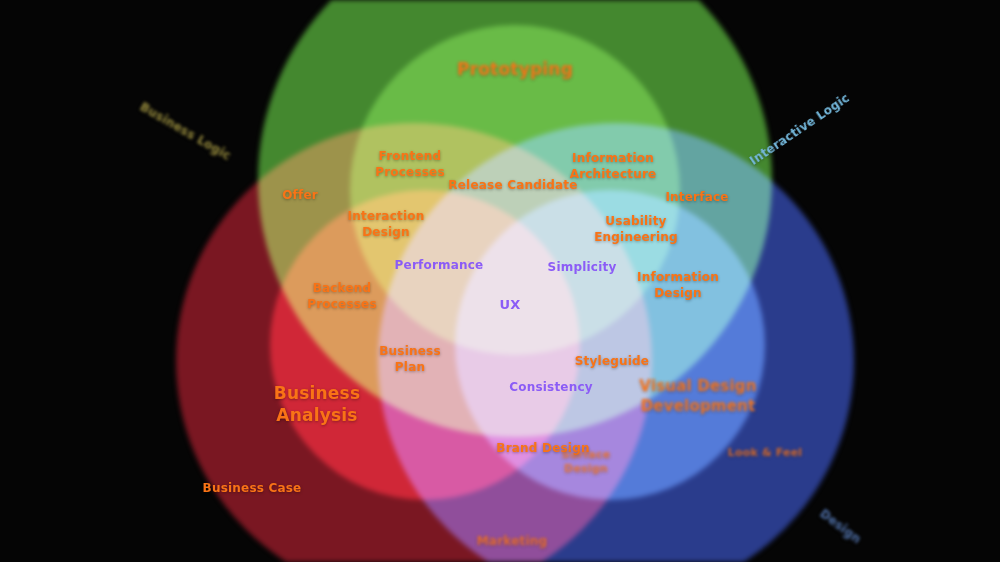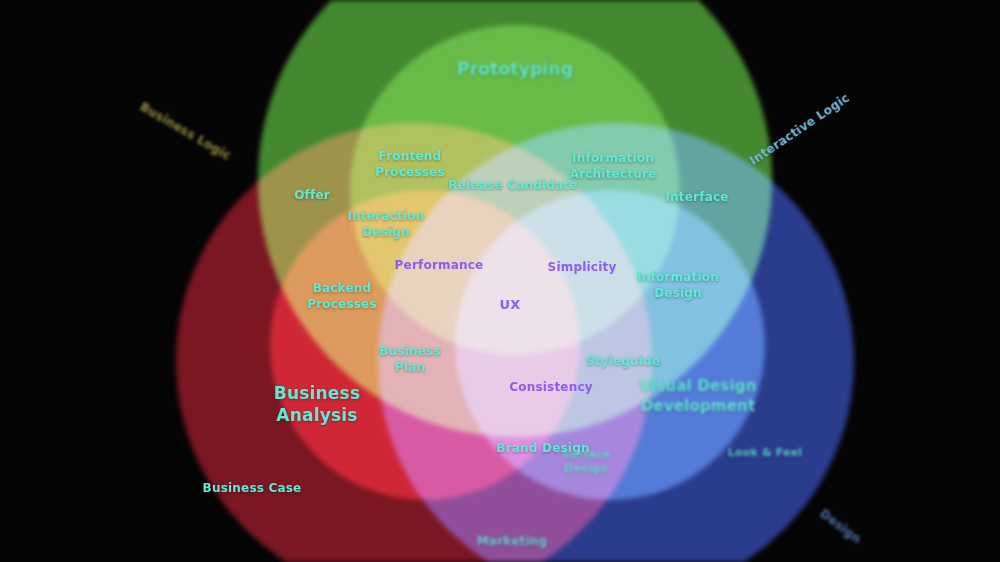--- a/index.html
+++ b/index.html
@@ -5,21 +5,21 @@
   html,body{margin:0;padding:0;background:#000;}
   .stage{
     position:relative;width:1000px;height:562px;overflow:hidden;
     isolation:isolate;
     font-family:"DejaVu Sans","Liberation Sans",sans-serif;
   }
   .circles{position:absolute;left:0;top:0;filter:blur(2.5px);}
   .circles circle{mix-blend-mode:screen;}
   .lbl{
     position:absolute;transform:translate(-50%,-50%);
-    color:#5eead4;font-size:12px;font-weight:600;line-height:1.3;
+    color:#f97316;font-size:12px;font-weight:600;line-height:1.3;
     text-align:center;white-space:pre-line;letter-spacing:.2px;
     text-shadow:0 1px 3px rgba(0,0,0,.35);
     z-index:2;pointer-events:none;
   }
   .dark{color:#8b5cf6;text-shadow:none;}
   .bold{font-weight:700;}
   .big{font-size:17px;}
   .mid{font-size:15px;}
   .sm{font-size:11px;}
   .blur-sm{filter:blur(.6px);}
@@ -42,42 +42,44 @@
     <circle cx="515" cy="190" r="165" fill="#326E1E"></circle>
     <circle cx="610" cy="345" r="155" fill="#3252AA"></circle>
   </svg>
 
   <div class="lbl big blur-lg" style="left:515px;top:69px;">Prototyping</div>
 
   <div class="lbl rot30 blur-lg" style="left: 185px; top: 132px; color: rgb(158, 146, 64);">Business Logic</div>
   <div class="lbl rotm34 blur-sm" style="left: 800px; top: 130px; color: rgb(116, 184, 220);">Interactive Logic</div>
   <div class="lbl rot37 blur-lg" style="left: 840px; top: 527px; color: rgb(85, 120, 180);">Design</div>
 
-  <div class="lbl blur-sm" style="left:312px;top:196px;">Offer</div>
+  <div class="lbl blur-sm" style="left:300px;top:196px;">Offer</div>
   <div class="lbl blur-sm" style="left:410px;top:165px;">Frontend
 Processes</div>
   <div class="lbl" style="left:513px;top:186px;">Release Candidate</div>
   <div class="lbl" style="left:613px;top:167px;">Information
 Architecture</div>
   <div class="lbl" style="left:697px;top:198px;">Interface</div>
   <div class="lbl" style="left:386px;top:225px;">Interaction
 Design</div>
+  <div class="lbl" style="left:636px;top:230px;">Usability
+Engineering</div>
 
   <div class="lbl dark bold" style="left:439px;top:266px;">Performance</div>
   <div class="lbl dark" style="left:582px;top:268px;">Simplicity</div>
   <div class="lbl dark bold" style="left:510px;top:305px;font-size:13px;">UX</div>
   <div class="lbl dark" style="left:518px;top:388px;margin-left:33px;">Consistency</div>
 
   <div class="lbl" style="left:678px;top:286px;">Information
 Design</div>
   <div class="lbl" style="left:342px;top:297px;">Backend
 Processes</div>
   <div class="lbl" style="left:410px;top:360px;">Business
 Plan</div>
-  <div class="lbl" style="left:612px;top:362px;margin-left:11px;">Styleguide</div>
+  <div class="lbl" style="left:612px;top:362px;">Styleguide</div>
 
   <div class="lbl big" style="left:317px;top:404px;">Business
 Analysis</div>
   <div class="lbl mid blur-lg" style="left:698px;top:396px;">Visual Design
 Development</div>
 
   <div class="lbl blur-sm" style="left:511px;top:449px;margin-left:32px;">Brand Design</div>
   <div class="lbl sm blur-lg dim" style="left:586px;top:462px;">Surface
 Design</div>
   <div class="lbl blur-sm" style="left:252px;top:489px;">Business Case</div>

